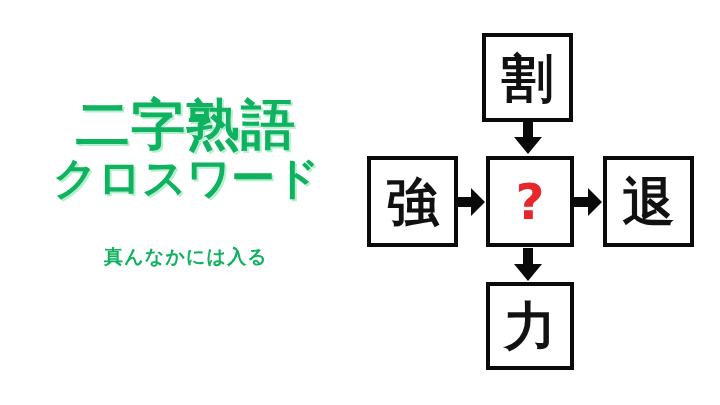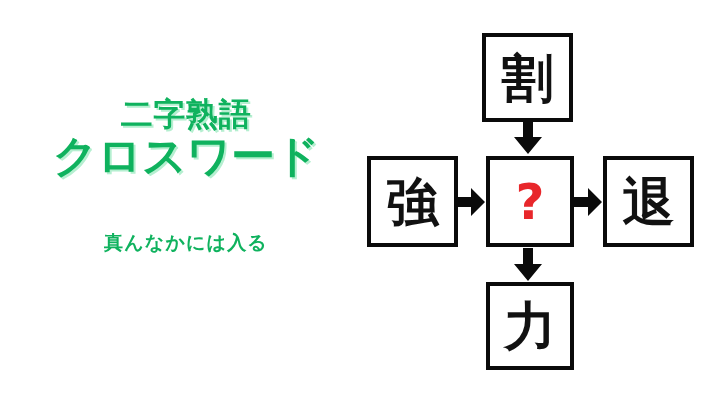--- a/index.html
+++ b/index.html
@@ -26,31 +26,31 @@
   }
   .title-line {
     color: #0fb25e;
     font-weight: 700;
     line-height: 1.0;
     letter-spacing: 0.02em;
     white-space: nowrap;
     text-shadow: 2px 2px 0 rgba(120, 225, 170, 0.55);
   }
   #title-line-1 {
-    font-size: 32px;
+    font-size: 54px;
     margin-bottom: 4px;
   }
   #title-line-2 {
     font-size: 44px;
     letter-spacing: -0.01em;
   }
   #subtitle {
     position: absolute;
     left: 0px;
-    top: 230px;
+    top: 244px;
     width: 372px;
     text-align: center;
     color: #0fb25e;
     font-weight: 700;
     font-size: 19px;
     line-height: 1.28;
     letter-spacing: 0.06em;
   }
   #subtitle .sub-line { display: block; white-space: nowrap; }
 

